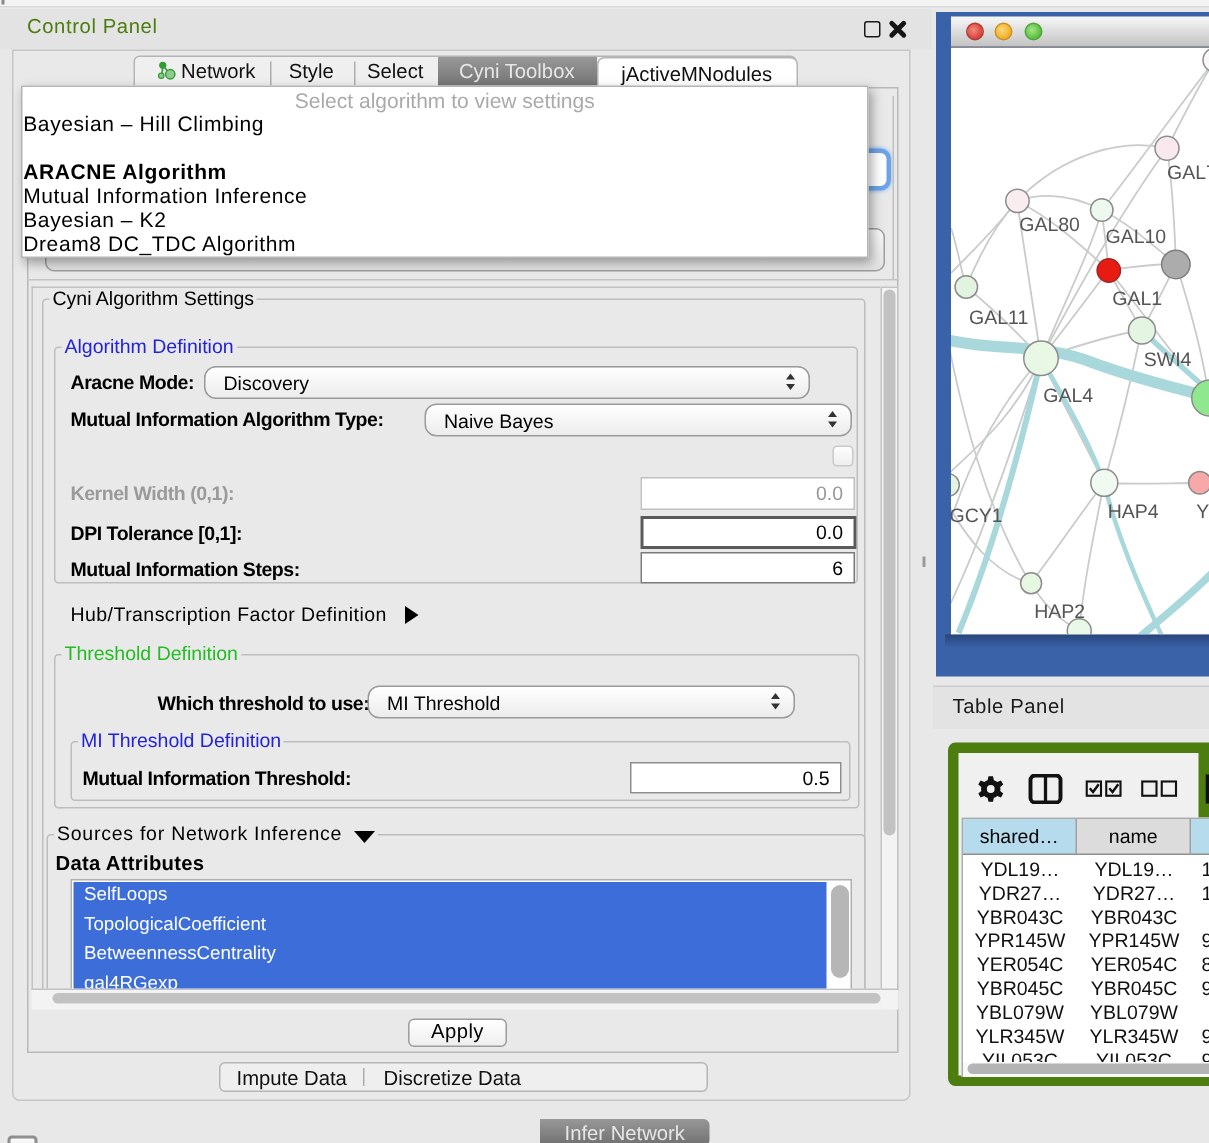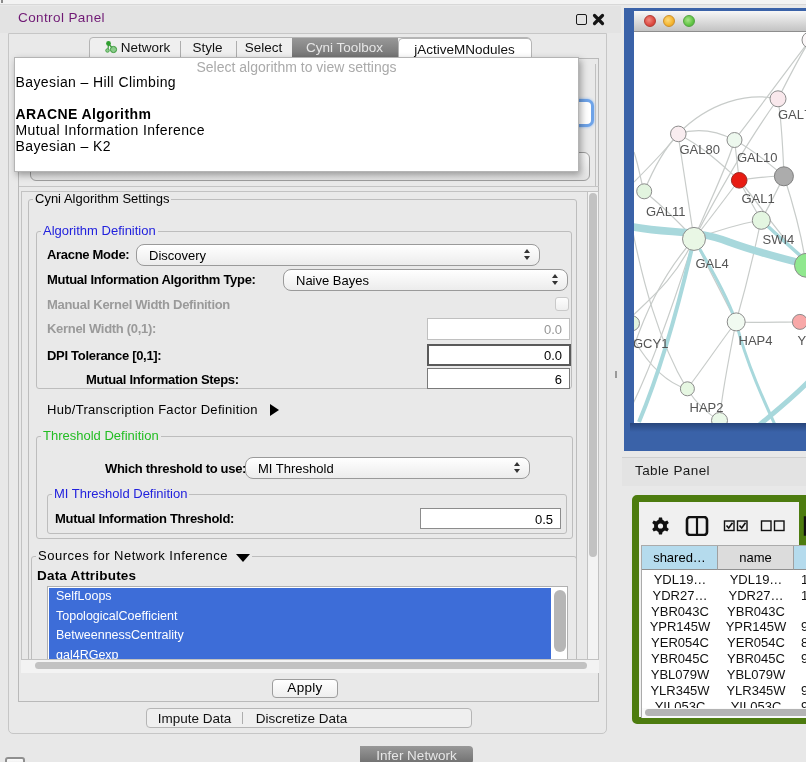--- a/index.html
+++ b/index.html
@@ -5,21 +5,21 @@
 * { margin:0; padding:0; box-sizing:border-box; }
 html,body { width:806px; height:762px; overflow:hidden; background:#e8e8e8;
   font-family:"Liberation Sans", sans-serif; }
 .abs { position:absolute; }
 #stage { position:relative; width:806px; height:762px; }
 
 #topstrip { left:0; top:0; width:806px; height:5px; background:#f3f3f3; border-bottom:1px solid #d8d8d8; }
 #topmark { left:1px; top:0; width:2px; height:3px; background:#8a8a8a; }
 
 #cpbar { left:0; top:6px; width:621px; height:27px; background:#e3e3e3; }
-#cpbar .t { position:absolute; left:18px; top:4px; font-size:13.5px; letter-spacing:0.4px; color:#701a75; }
+#cpbar .t { position:absolute; left:18px; top:4px; font-size:13.5px; letter-spacing:0.4px; color:#4d7c0f; }
 #icoFloat { left:576px; top:14px; width:11px; height:11px; border:1.8px solid #1a1a1a; border-radius:2px; }
 
 
 #cpbox { left:8px; top:33px; width:599px; height:701px; background:#e9e9e9;
   border:1px solid #c6c6c6; border-radius:0 0 5px 5px; }
 
 .tabbar { position:absolute; background:#efefef; border:1px solid #b5b5b5; border-radius:4px; }
 .tabbar .seg { position:absolute; top:0; height:100%; font-size:13.5px; color:#111;
   display:flex; align-items:center; justify-content:center; }
 #toptabs .seg { padding-bottom:4px; }
@@ -119,31 +119,30 @@
             </span>
           </div>
         <span class="lbl" style="left:25px; top:80px;">Mutual Information Algorithm Type:</span>
         <div class="combo" style="left:261px; top:77px; width:285px; height:22px;">
             <span class="cv">Naive Bayes</span>
             <span class="st">
               <i class="up"></i>
               <i class="dn"></i>
             </span>
           </div>
-        <span class="lbl lblg" style="left:25px; top:105px;">Manual Kernel Width Definition</span>
         <div class="abs" style="left:533px; top:105px; width:14px; height:14px; background:linear-gradient(#fdfdfd,#efefef); border:1px solid #c9c9c9; border-radius:3px;"></div>
         <span class="lbl lblg" style="left:25px; top:129px;">Kernel Width (0,1):</span>
         <div class="tf" style="left:405px; top:126px; width:143px; height:22px; border:1px solid #c0c0c0; color:#969696;">
             <span>0.0</span>
           </div>
         <span class="lbl" style="left:25px; top:156px;">DPI Tolerance [0,1]:</span>
         <div class="tf" style="left:405px; top:152px; width:144px; height:22px; border:2px solid #5a5a5a; color:#000;">
             <span>0.0</span>
           </div>
-        <span class="lbl" style="left:25px; top:180px;margin-left:39px;">Mutual Information Steps:</span>
+        <span class="lbl" style="left:25px; top:180px;">Mutual Information Steps:</span>
         <div class="tf" style="left:405px; top:176px; width:143px; height:21px; border:1px solid #7a7a7a; color:#000;">
             <span>6</span>
           </div>
         <span class="lbl" style="left:25px; top:210px; font-weight:normal; letter-spacing:0.3px;">Hub/Transcription Factor Definition&nbsp;&nbsp; <span style="display:inline-block; width:0; height:0; border-top:6px solid transparent; border-bottom:6px solid transparent; border-left:9px solid #000; vertical-align:-2px;"></span></span>
         <div class="grp" style="left:14px; top:244px; width:537px; height:103px;">
             <span class="gt" style="color:#23bd23;">Threshold Definition</span>
           </div>
         <span class="lbl" style="left:83px; top:269px;">Which threshold to use:</span>
         <div class="combo" style="left:223px; top:265px; width:285px; height:22px;">
             <span class="cv">MI Threshold</span>
@@ -191,20 +190,21 @@
       <div class="seg" style="left:96px; width:117px;">Discretize Data</div>
       <div class="seg sel" style="left:213px; width:113px; border-radius:0 4px 4px 0;margin-top:37px;">Infer Network</div>
     </div>
   </div>
   <div class="abs" id="popup">
     <div class="hd">Select algorithm to view settings</div>
     <div class="it" style="top:16px;">Bayesian – Hill Climbing</div>
     <div class="it" style="top:48px; font-weight:bold;">ARACNE Algorithm</div>
     <div class="it" style="top:64px;">Mutual Information Inference</div>
     <div class="it" style="top:80px;">Bayesian – K2</div>
+    <div class="it" style="top:96px;">Dream8 DC_TDC Algorithm</div>
   </div>
   <div class="abs" id="desktop">
     <div id="netwin">
       <div id="titlebar">
         <span class="tl" style="left:10px; background:radial-gradient(circle at 4px 4px,#f08a80,#dd4a41 60%,#c03a32); border:1px solid #b23a32;"></span>
         <span class="tl" style="left:29px; background:radial-gradient(circle at 4px 4px,#fbd97e,#f5b52e 60%,#d8982a); border:1px solid #cd8f2b;"></span>
         <span class="tl" style="left:49px; background:radial-gradient(circle at 4px 4px,#a8e389,#61c544 60%,#4ba53c); border:1px solid #52a441;"></span>
       </div>
       <div id="netcontent">
         <svg width="173" height="391" viewBox="0 0 173 391">

